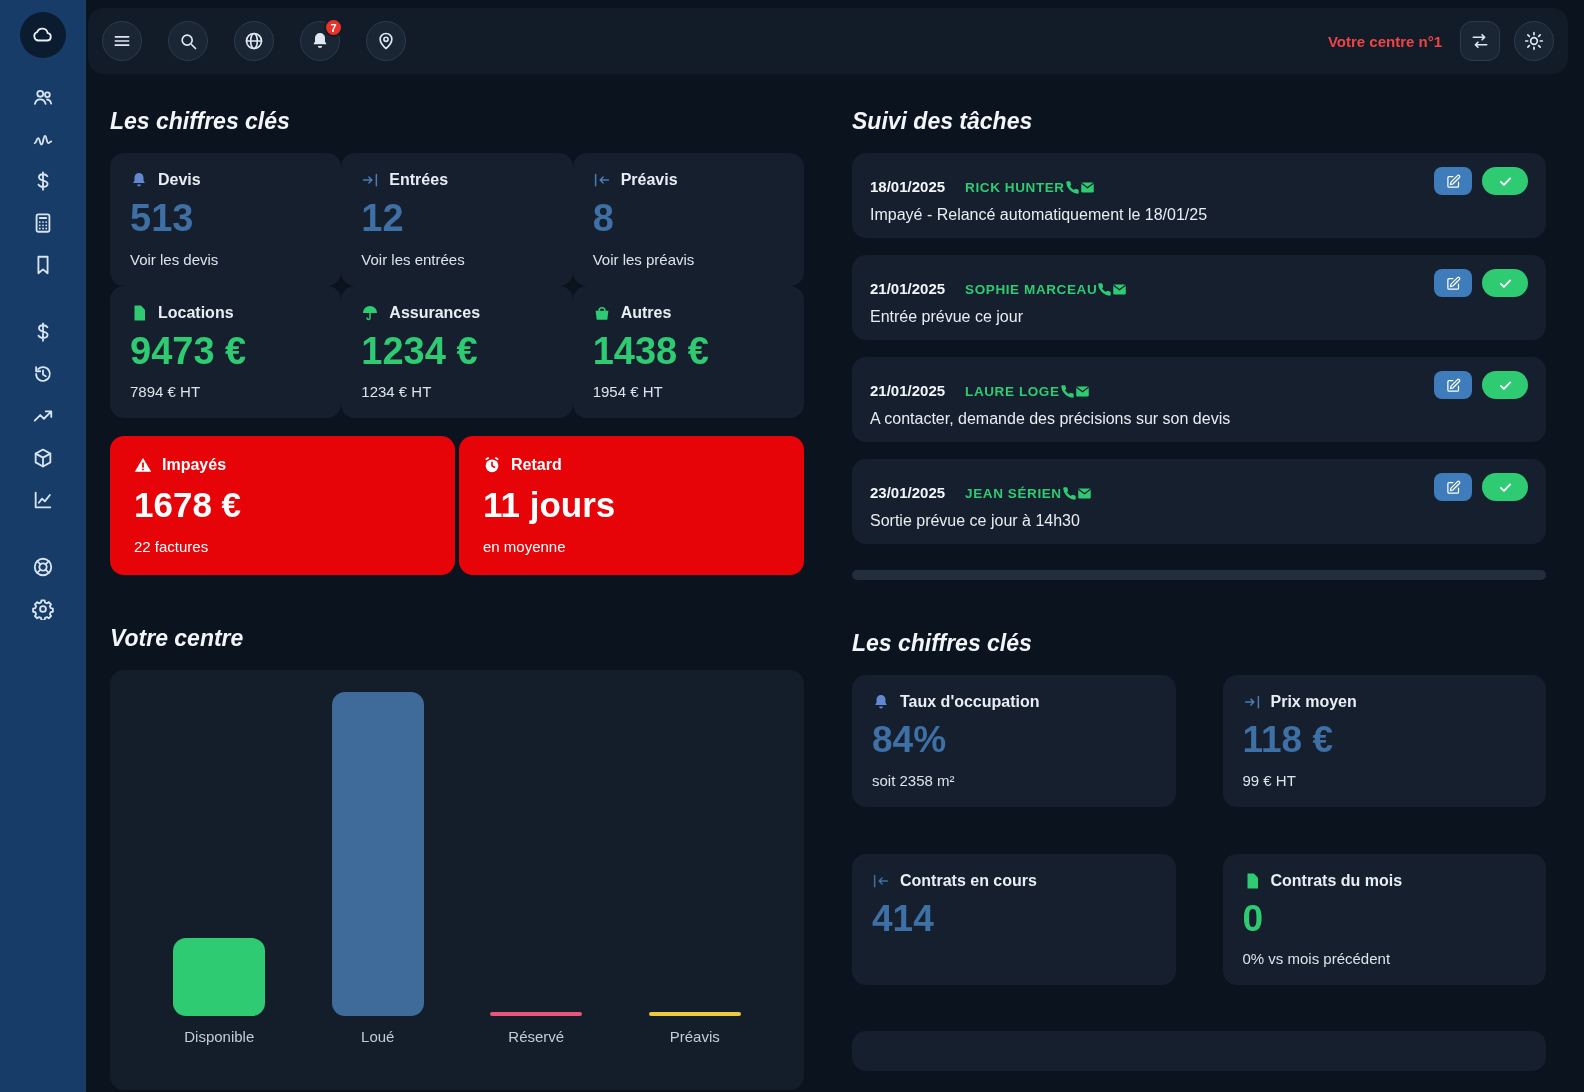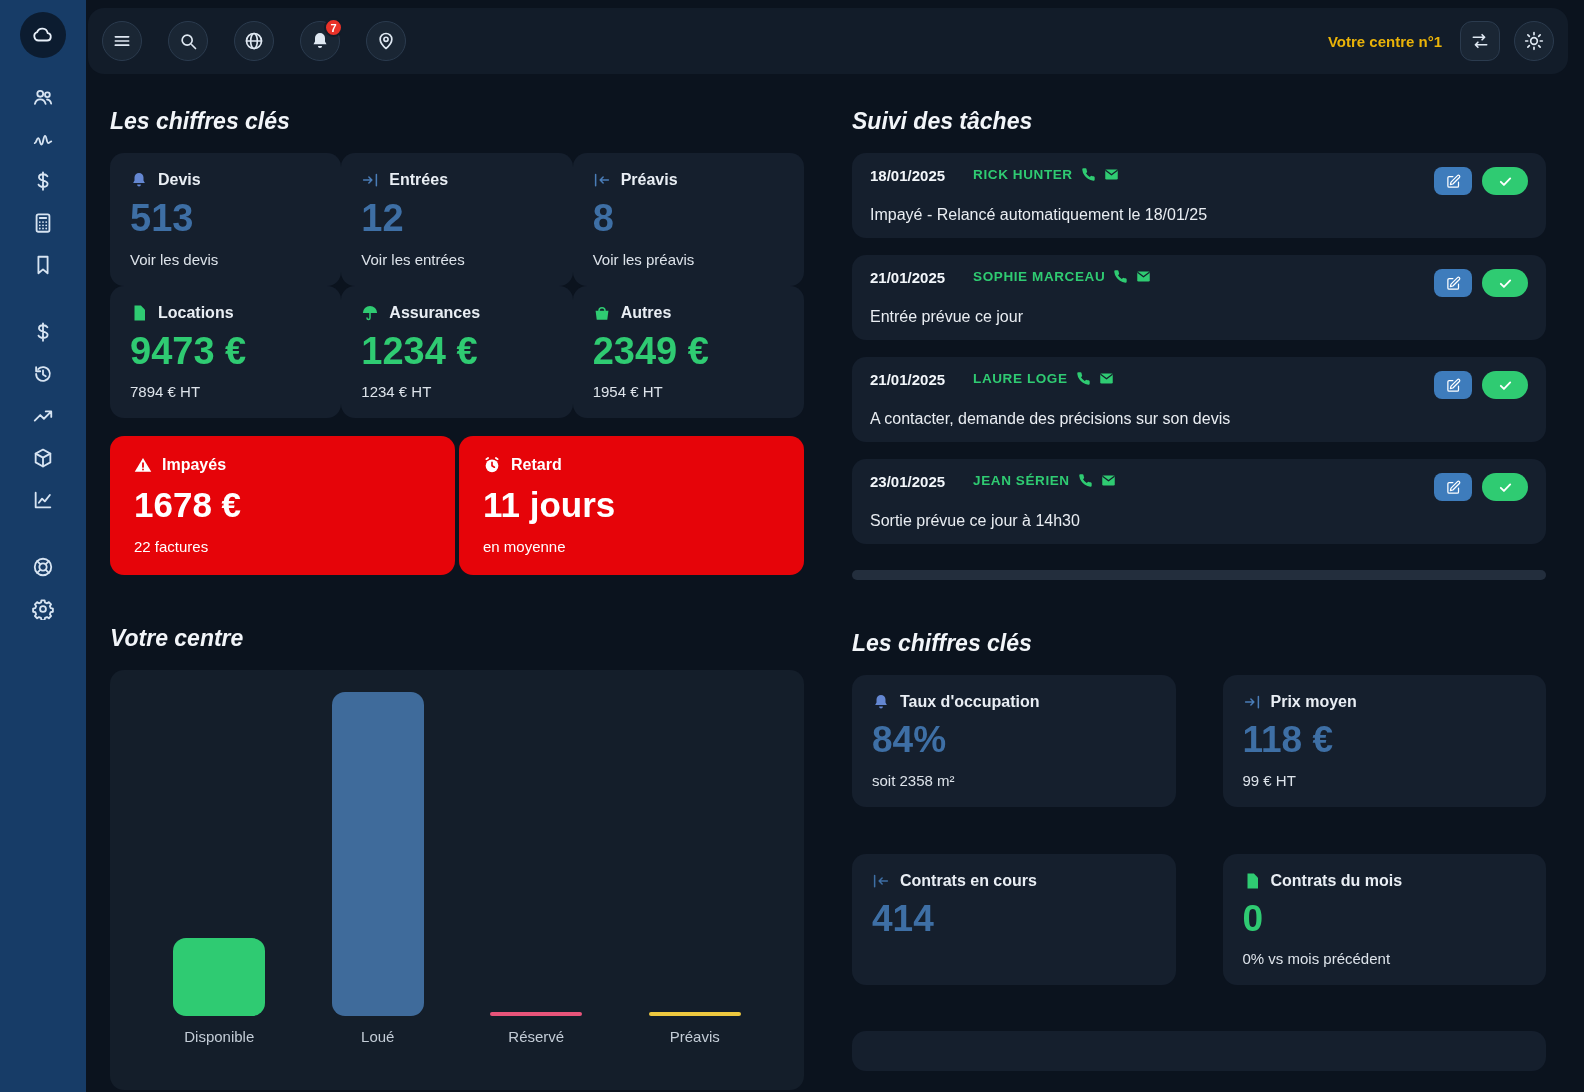--- a/index.html
+++ b/index.html
@@ -19,21 +19,21 @@
   .nav-group + .nav-group{margin-top:25px;}
   .nav-btn{width:42px;height:42px;border:none;background:transparent;color:#d7e4f2;display:flex;align-items:center;justify-content:center;cursor:pointer;border-radius:10px;}
 
   
   .main{flex:1;display:flex;flex-direction:column;}
   .topbar{margin:8px 16px 0 2px;height:66px;border-radius:16px;background:#121c29;display:flex;align-items:center;padding:0 14px;gap:26px;}
   .tb-btn{width:40px;height:40px;border-radius:50%;background:#1a2634;border:1px solid #2b3b4e;color:#dfe8f2;display:flex;align-items:center;justify-content:center;cursor:pointer;position:relative;}
   .tb-btn.sq{border-radius:12px;}
   .tb-spacer{flex:1;}
   .tb-right{display:flex;align-items:center;gap:14px;}
-  .tb-label{font-size:15px;font-weight:700;color:#eab308;margin-right:4px;}
+  .tb-label{font-size:15px;font-weight:700;color:#ef4444;margin-right:4px;}
   .badge{position:absolute;top:-4px;right:-4px;min-width:19px;height:19px;border-radius:10px;background:#e93229;color:#fff;font-size:11px;font-weight:700;display:flex;align-items:center;justify-content:center;border:2px solid #121c29;padding:0 3px;}
 
   .content{display:grid;grid-template-columns:1fr 1fr;column-gap:48px;padding:0 38px 0 24px;align-items:start;}
   .section-title{font-size:23px;font-weight:700;color:#f2f5f9;margin:34px 0 18px;font-style:italic;}
   .mt-lg{margin-top:50px;}
 
   
   .stat-grid{display:grid;grid-template-columns:repeat(3,1fr);}
   .card{background:#151f2d;border-radius:14px;padding:18px 20px;}
   .card-head{display:flex;align-items:center;gap:10px;font-size:16px;font-weight:600;color:#e9eef4;}
@@ -42,21 +42,21 @@
   .card-sub.link{cursor:pointer;}
 
   .alert-grid{display:grid;grid-template-columns:1fr 1fr;gap:4px;margin-top:18px;}
   .alert-card{background:#e60409;border-radius:14px;padding:20px 24px;color:#fff;}
   .alert-card .card-head{color:#fff;font-weight:700;}
   .alert-card .card-value{font-size:35px;margin:11px 0 12px;color:#fff;}
   .alert-card .card-sub{color:#fff;}
 
   
   .task-card{background:#151f2d;border-radius:14px;padding:14px 18px;margin-bottom:17px;}
-  .task-top{display:flex;align-items:flex-start;gap:8px;}
+  .task-top{display:flex;align-items:flex-end;gap:0;}
   .task-date{font-size:15px;font-weight:700;color:#f2f6fa;}
   .task-name{font-size:13.5px;font-weight:700;letter-spacing:.6px;padding-left:20px;}
   .task-cta{background:none;border:none;padding:0;cursor:pointer;display:flex;}
   .task-actions{margin-left:auto;display:flex;gap:10px;}
   .edit-btn{width:38px;height:28px;border-radius:8px;background:#3e7cbc;border:none;color:#fff;display:flex;align-items:center;justify-content:center;cursor:pointer;}
   .check-btn{width:46px;height:28px;border-radius:14px;background:#2fcb72;border:none;color:#fff;display:flex;align-items:center;justify-content:center;cursor:pointer;}
   .task-text{margin-top:11px;font-size:16px;color:#e9edf2;}
   .scroll-track{height:10px;border-radius:6px;background:#232e3d;margin-top:26px;}
 
   
@@ -320,21 +320,21 @@
         <div class="card">
           <div class="card-head">
               <span class="icon i18" style="color: rgb(47, 203, 114);">
                 <svg viewBox="0 0 24 24">
                   <path d="M3.5 9h17L19 21H5z" fill="currentColor"></path>
                   <path d="M8 9a4 4 0 0 1 8 0" stroke="currentColor" stroke-width="2" fill="none" stroke-linecap="round"></path>
                 </svg>
               </span>
               <span>Autres</span>
             </div>
-          <div class="card-value" style="color: rgb(47, 203, 114);">2349 €</div>
+          <div class="card-value" style="color: rgb(47, 203, 114);">1438 €</div>
           <div class="card-sub">1954 € HT</div>
         </div>
       </div>
 
       <div class="alert-grid">
         <div class="alert-card">
           <div class="card-head">
               <span class="icon i18">
                 <svg viewBox="0 0 24 24">
                   <path d="M12 2.5 23 21H1z" fill="currentColor"></path>

